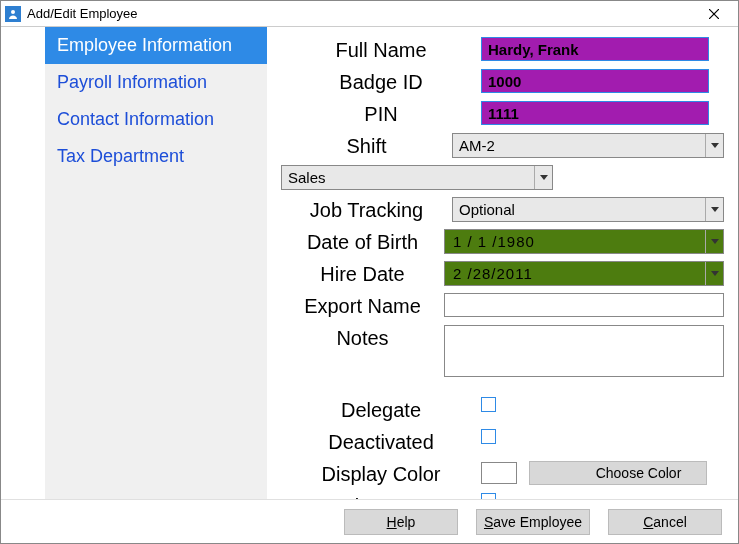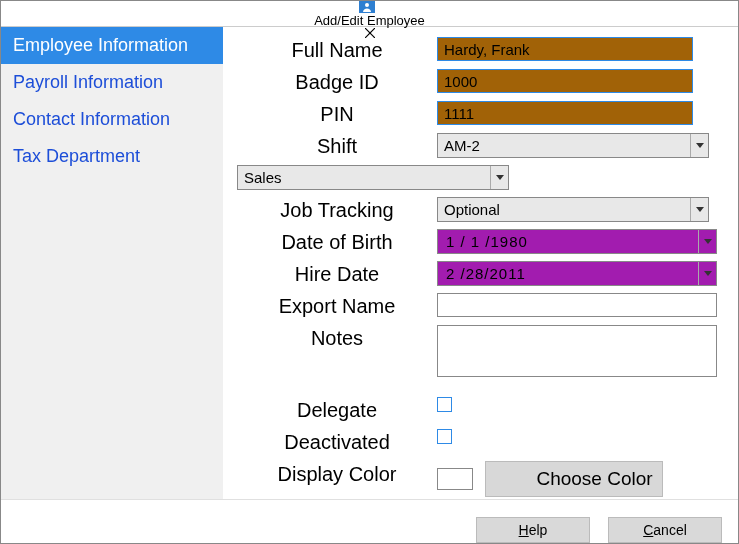--- a/index.html
+++ b/index.html
@@ -17,41 +17,41 @@
     display: flex;
     flex-direction: column;
   }
   .titlebar {
     height: 26px;
     background: #fff;
     border-bottom: 1px solid #ccc;
     display: flex;
     align-items: center;
     padding: 0 4px;
-    flex-direction: column;
   }
   .titlebar .icon-box {
     width: 16px; height: 16px;
     background: #2e7fd1;
     display: flex; align-items:center; justify-content:center;
     margin-right: 6px;
   }
   .titlebar .icon-box svg { width: 12px; height: 12px; }
   .titlebar .title-text { font-size: 13px; }
   .titlebar .spacer { flex: 1; }
   .titlebar .close-btn {
     width: 40px; height: 24px;
     display:flex; align-items:center; justify-content:center;
     font-size: 14px; color:#000;
   }
 
   .body-area {
     flex: 1;
     display: flex;
     overflow: hidden;
+    margin-left: 44px;
   }
   .sidebar {
     width: 222px;
     background: #f0f0f0;
     padding-top: 0;
   }
   .sidebar-item {
     padding: 8px 12px;
     font-size: 18px;
     color: #1d4ed8;
@@ -79,27 +79,28 @@
     padding-top: 2px;
     text-align: center;
   }
   .form-row .ctl {
     flex: 1;
     display: flex;
     align-items: center;
     gap: 12px;
   }
   input.text-input {
-    width: 256px;
+    width: 228px;
     height: 24px;
     border: 1px solid #2e8ae6;
-    background: #a16207;
+    background: #a21caf;
     padding: 0 6px;
     font-size: 15px;
     font-family: inherit;
+    font-weight: bold;
   }
   input.plain-input {
     width: 280px;
     height: 24px;
     border: 1px solid #888;
     background: #fff;
     padding: 0 6px;
     font-size: 15px;
     font-family: inherit;
   }
@@ -121,21 +122,21 @@
   .select-box .sel-arrow {
     width: 18px;
     height: 100%;
     border-left: 1px solid #aaa;
     display:flex; align-items:center; justify-content:center;
   }
   .date-box {
     width: 280px;
     height: 25px;
     border: 1px solid #888;
-    background: #a21caf;
+    background: #4d7c0f;
     display: flex;
     align-items: center;
     font-size: 15px;
     cursor: pointer;
   }
   .date-box .date-val { flex:1; padding: 0 8px; letter-spacing: 1px; }
   .date-box .sel-arrow {
     width: 18px; height:100%;
     border-left:1px solid #aaa;
     display:flex; align-items:center; justify-content:center;
@@ -154,32 +155,32 @@
     border: 1px solid #2e8ae6;
     background: #fff;
     cursor: pointer;
   }
   .swatch {
     width: 36px; height: 22px;
     border: 1px solid #888;
     background: #fff;
   }
   .choose-color-btn {
-    width: 178px; height: 36px;
+    width: 178px; height: 24px;
     background: #d8d8d8;
     border: 1px solid #bbb;
-    font-size: 19px;
+    font-size: 14px;
     cursor: pointer;
     display:flex; align-items:center; justify-content:center;padding-left:41px;
   }
 
   .footer {
     height: 44px;
     display:flex;
-    align-items:flex-end;
+    align-items:center;
     justify-content:flex-end;
     gap: 18px;
     padding: 0 16px;
     border-top: 1px solid #e0e0e0;
   }
   .footer-btn {
     width: 114px; height: 26px;
     background: #d9d9d9;
     border: 1px solid #bbb;
     font-size: 14px;
@@ -363,17 +364,20 @@
       </div>
 
     </div>
   </div>
 
   <div class="footer">
     <div class="footer-btn">
       <span><span class="mnemonic">H</span>elp</span>
     </div>
     <div class="footer-btn">
+      <span><span class="mnemonic">S</span>ave Employee</span>
+    </div>
+    <div class="footer-btn">
       <span><span class="mnemonic">C</span>ancel</span>
     </div>
   </div>
 
 </div>
 
 </body></html>

